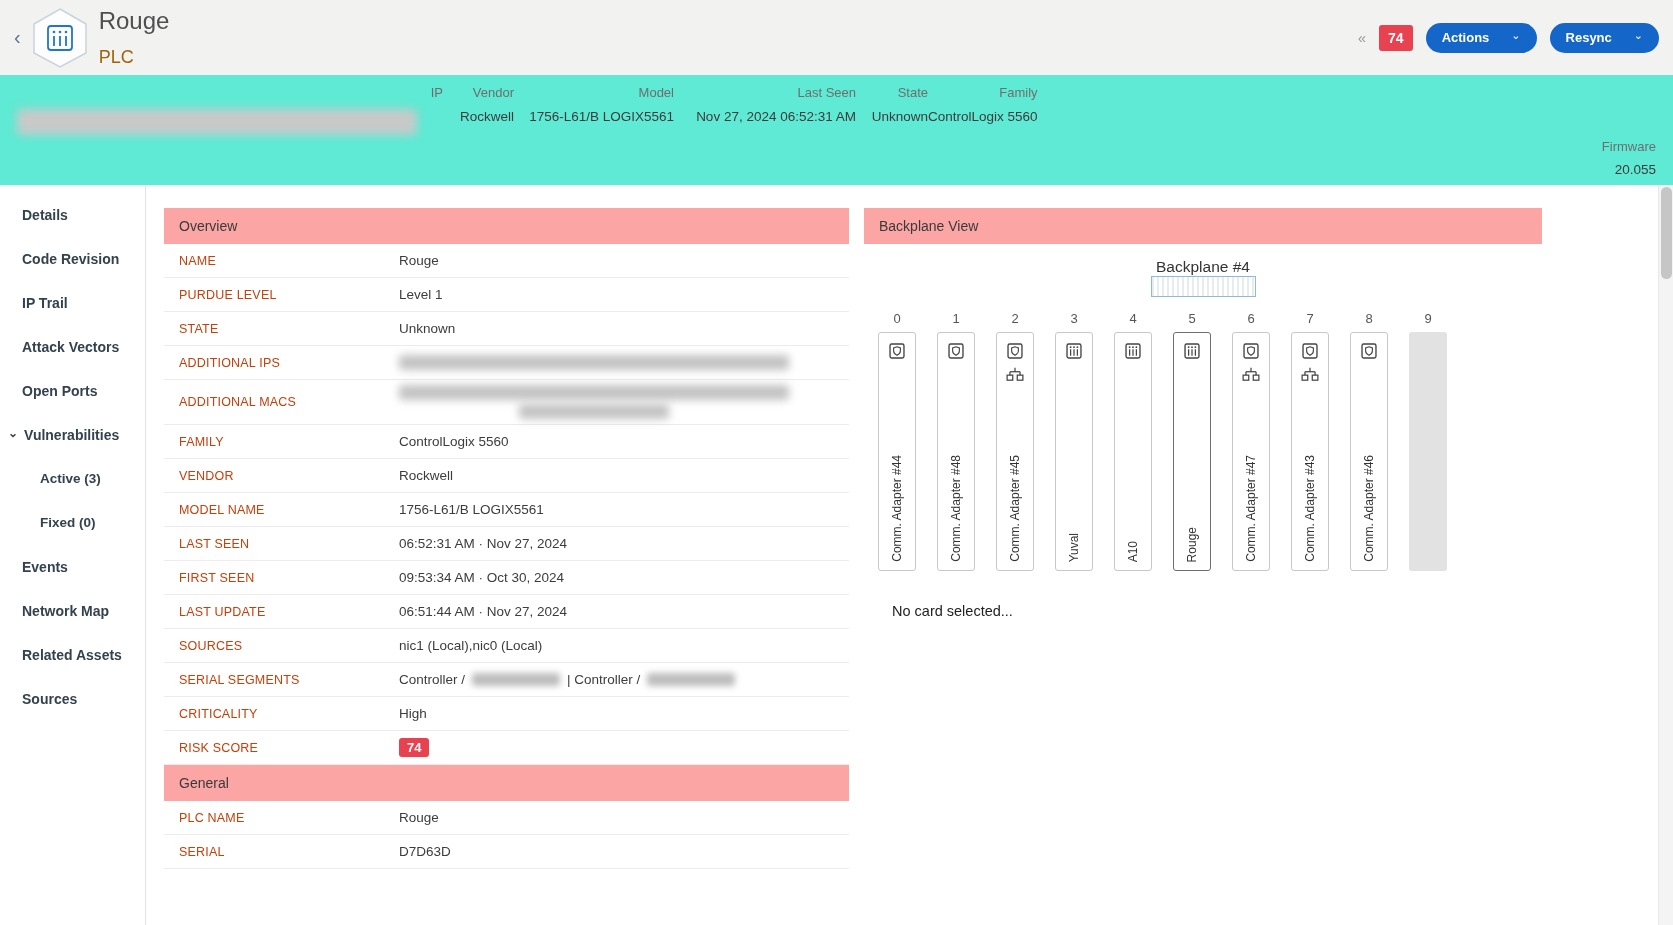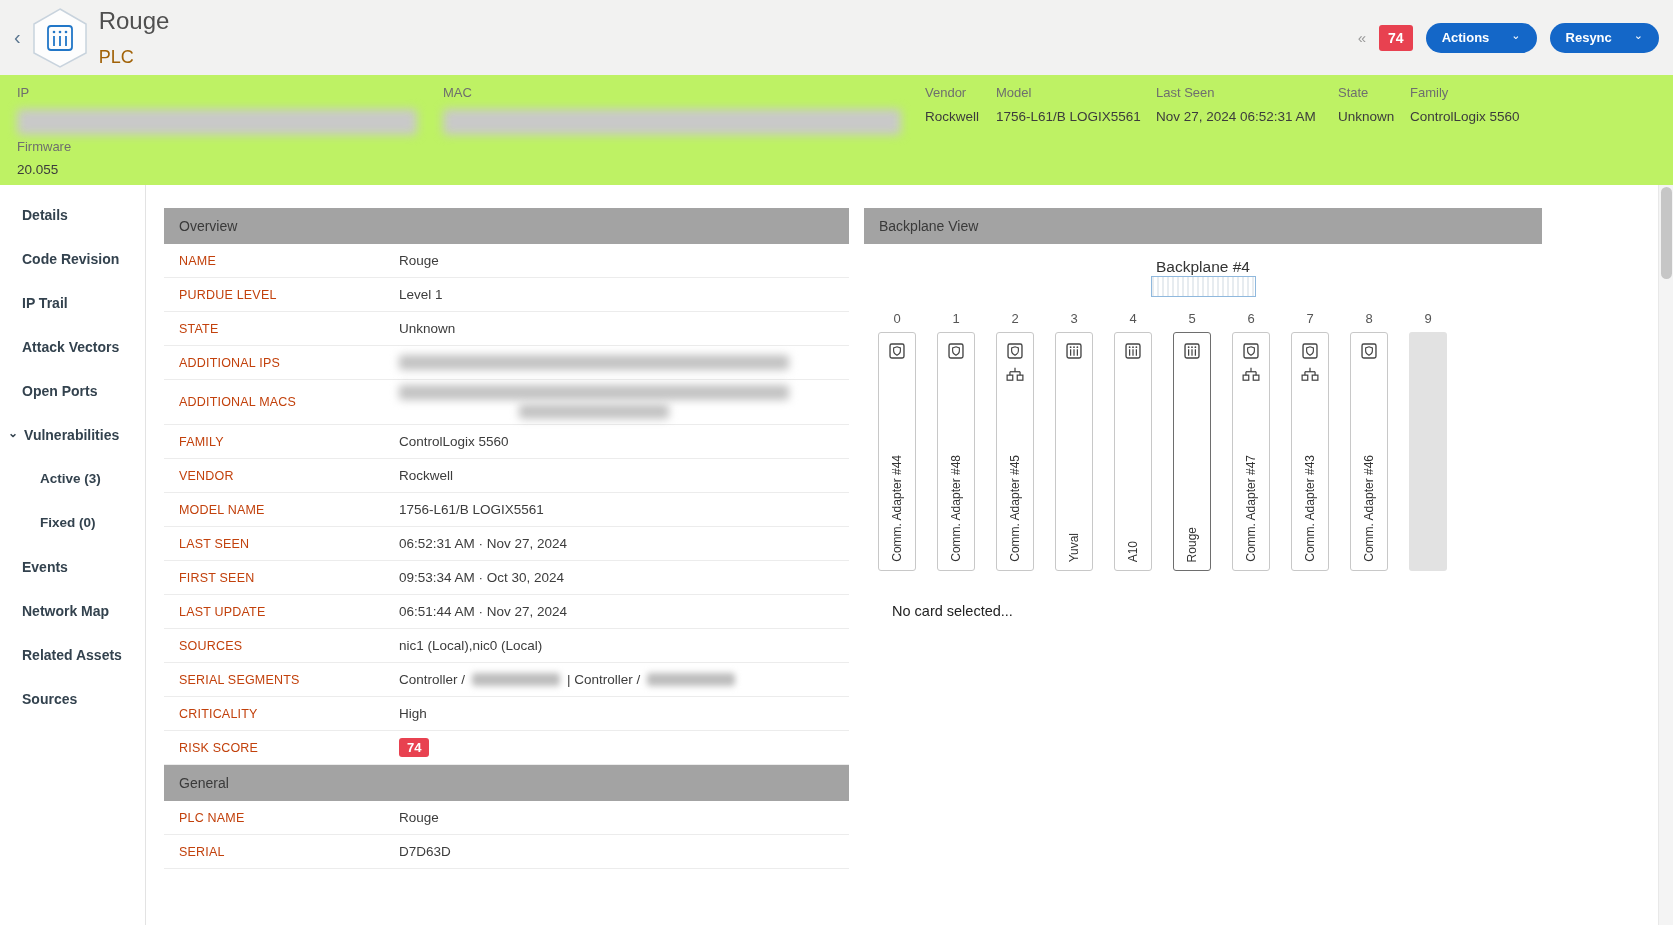--- a/index.html
+++ b/index.html
@@ -16,21 +16,21 @@
   .top-right { margin-left:auto; display:flex; align-items:center; gap:13px; }
   .collapse-icon { color:#9a9a9a; font-size:15px; cursor:pointer; }
   .risk-badge { background:#e84150; color:#fff; font-weight:bold; font-size:14px;
     padding:5px 9px; border-radius:3px; }
   .btn-blue { background:#1467c8; color:#fff; border:none; font-size:13px; font-weight:bold;
     height:30px; padding:0 16px; border-radius:16px; cursor:pointer; display:flex;
     align-items:center; gap:22px; font-family:"Liberation Sans",sans-serif; }
   .btn-chevron { font-size:11px; font-weight:normal; position:relative; top:-2px; }
 
   
-  .info-bar { background:#bef264; height:110px; padding:10px 17px 0 17px; }
+  .info-bar { background:#5eead4; height:110px; padding:10px 17px 0 17px;text-align:right; }
   .info-row1 { display:flex; }
   .info-col { display:flex; flex-direction:column; }
   .info-label { font-size:13px; color:#6e6e6e; margin-bottom:9px; }
   .info-value { font-size:13.5px; color:#3c3c3c; }
   .col-ip { width:426px; }
   .col-mac { width:482px; }
   .col-vendor { width:71px; }
   .col-model { width:160px; }
   .col-lastseen { width:182px; }
   .col-state { width:72px; }
@@ -48,21 +48,21 @@
   .side-item { font-size:14px; font-weight:bold; color:#33424e; padding:13px 8px 13px 22px;
     cursor:pointer; line-height:18px; }
   .side-item.has-chevron { padding-left:8px; display:flex; align-items:center; gap:6px; }
   .side-item.child { padding-left:40px; font-size:13.5px; }
   .side-chevron { font-size:12px; position:relative; top:-2px; }
 
   .main-area { flex:1; display:flex; padding:23px 0 0 18px; gap:15px; }
 
   .panel { background:#fff; }
   .details-panel { width:685px; flex-shrink:0; }
-  .section-header { background:#a3a3a3; height:36px; display:flex; align-items:center;
+  .section-header { background:#fca5a5; height:36px; display:flex; align-items:center;
     padding:0 15px; font-size:14px; color:#3a3a3a; }
   .trow { display:flex; align-items:center; min-height:34px; border-bottom:1px solid #ececec;
     padding:0 15px; }
   .tlabel { width:220px; flex-shrink:0; font-size:12.5px; color:#c2410c; letter-spacing:.2px; }
   .tvalue { font-size:13.5px; color:#3c3c3c; display:flex; align-items:center; gap:7px; flex-wrap:wrap; }
   .blur-line { background:#c2c2c2; border-radius:3px; filter:blur(4px); height:15px; width:390px; }
   .blur-line.short { width:150px; }
   .blur-inline { background:#bdbdbd; border-radius:3px; filter:blur(3px); height:13px; width:88px;
     display:inline-block; }
   .macs-value { display:flex; flex-direction:column; gap:4px; padding:5px 0; }
@@ -130,24 +130,20 @@
     </button>
   </span>
 </div>
 
 <div class="info-bar">
   <div class="info-row1">
     <div class="info-col col-ip">
       <span class="info-label">IP</span>
       <span class="blur-block blur-ip"></span>
     </div>
-    <div class="info-col col-mac">
-      <span class="info-label">MAC</span>
-      <span class="blur-block blur-mac"></span>
-    </div>
     <div class="info-col col-vendor">
       <span class="info-label">Vendor</span>
       <span class="info-value">Rockwell</span>
     </div>
     <div class="info-col col-model">
       <span class="info-label">Model</span>
       <span class="info-value">1756-L61/B LOGIX5561</span>
     </div>
     <div class="info-col col-lastseen">
       <span class="info-label">Last Seen</span>

